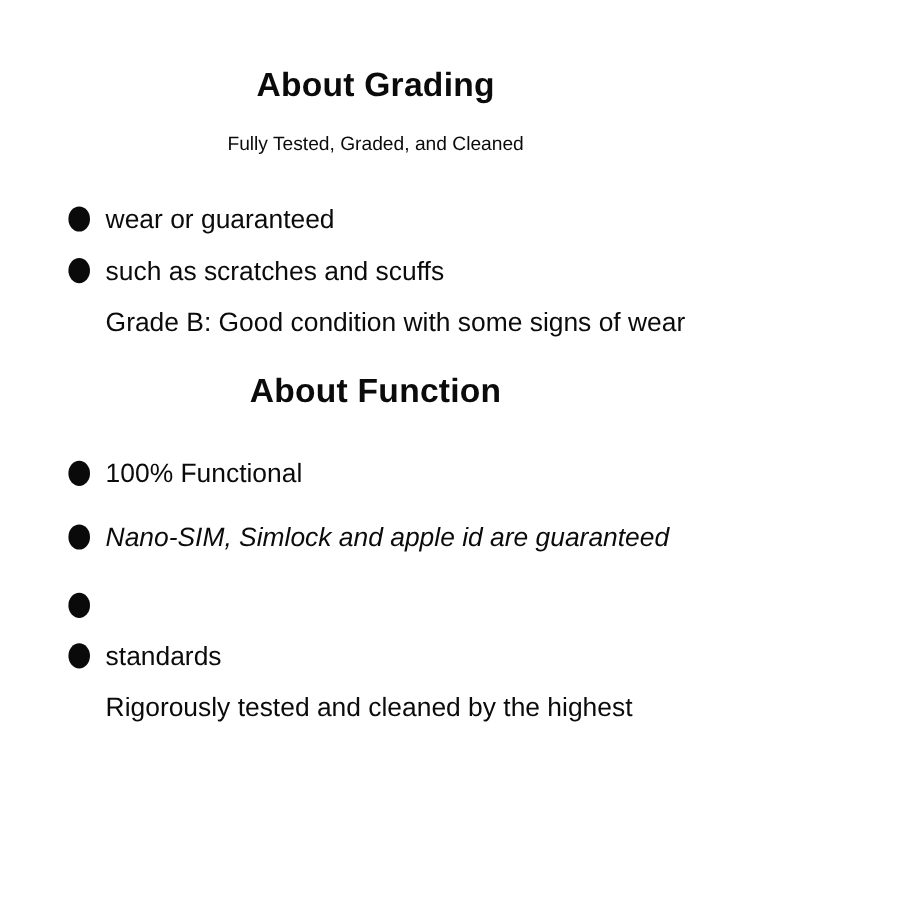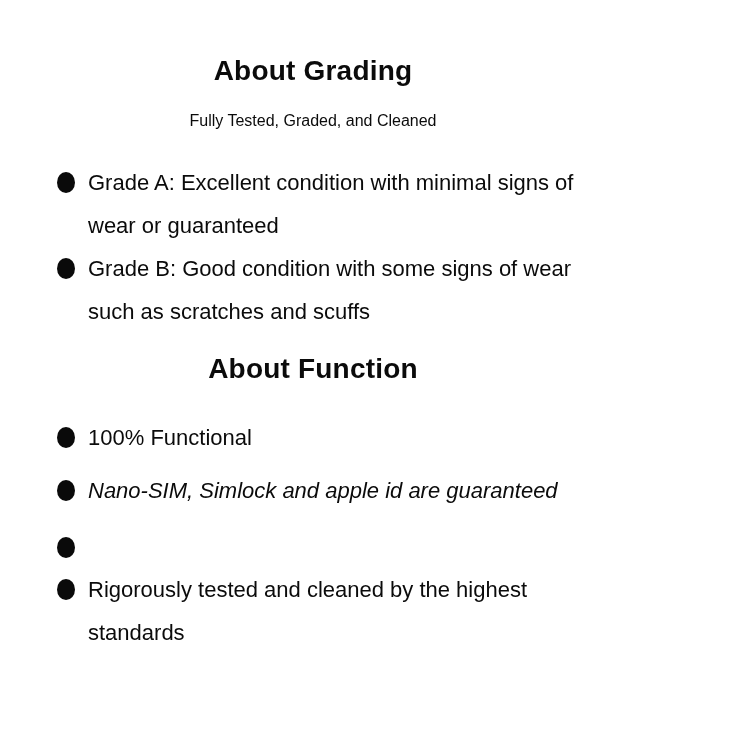--- a/index.html
+++ b/index.html
@@ -84,29 +84,28 @@
 <div class="page">
 
   <h1 class="heading">About Grading</h1>
 
   <p class="subtitle">Fully Tested, Graded, and Cleaned</p>
 
   <ul class="bullet-list grading-list">
     <li class="item">
       <span class="bullet"></span>
       <span class="item-text">
-        <span class="line" style="display:block">Grade A: Excellent condition with minimal signs of</span>
         <span class="line" style="display:block">wear or guaranteed</span>
       </span>
     </li>
     <li class="item">
       <span class="bullet"></span>
       <span class="item-text">
+        <span class="line" style="display:block">such as scratches and scuffs</span>
         <span class="line" style="display:block">Grade B: Good condition with some signs of wear</span>
-        <span class="line" style="display:block">such as scratches and scuffs</span>
       </span>
     </li>
   </ul>
 
   <h1 class="heading heading-function">About Function</h1>
 
   <ul class="bullet-list function-list">
     <li class="item">
       <span class="bullet"></span>
       <span class="item-text">
@@ -118,19 +117,19 @@
       <span class="item-text">
         <span class="line" style="display:block">Nano-SIM, Simlock and apple id are guaranteed</span>
       </span>
     </li>
     <li class="item">
       <span class="bullet"></span>
     </li>
     <li class="item">
       <span class="bullet"></span>
       <span class="item-text">
+        <span class="line" style="display:block">standards</span>
         <span class="line" style="display:block">Rigorously tested and cleaned by the highest</span>
-        <span class="line" style="display:block">standards</span>
       </span>
     </li>
   </ul>
 
 </div>
 
 </body></html>

